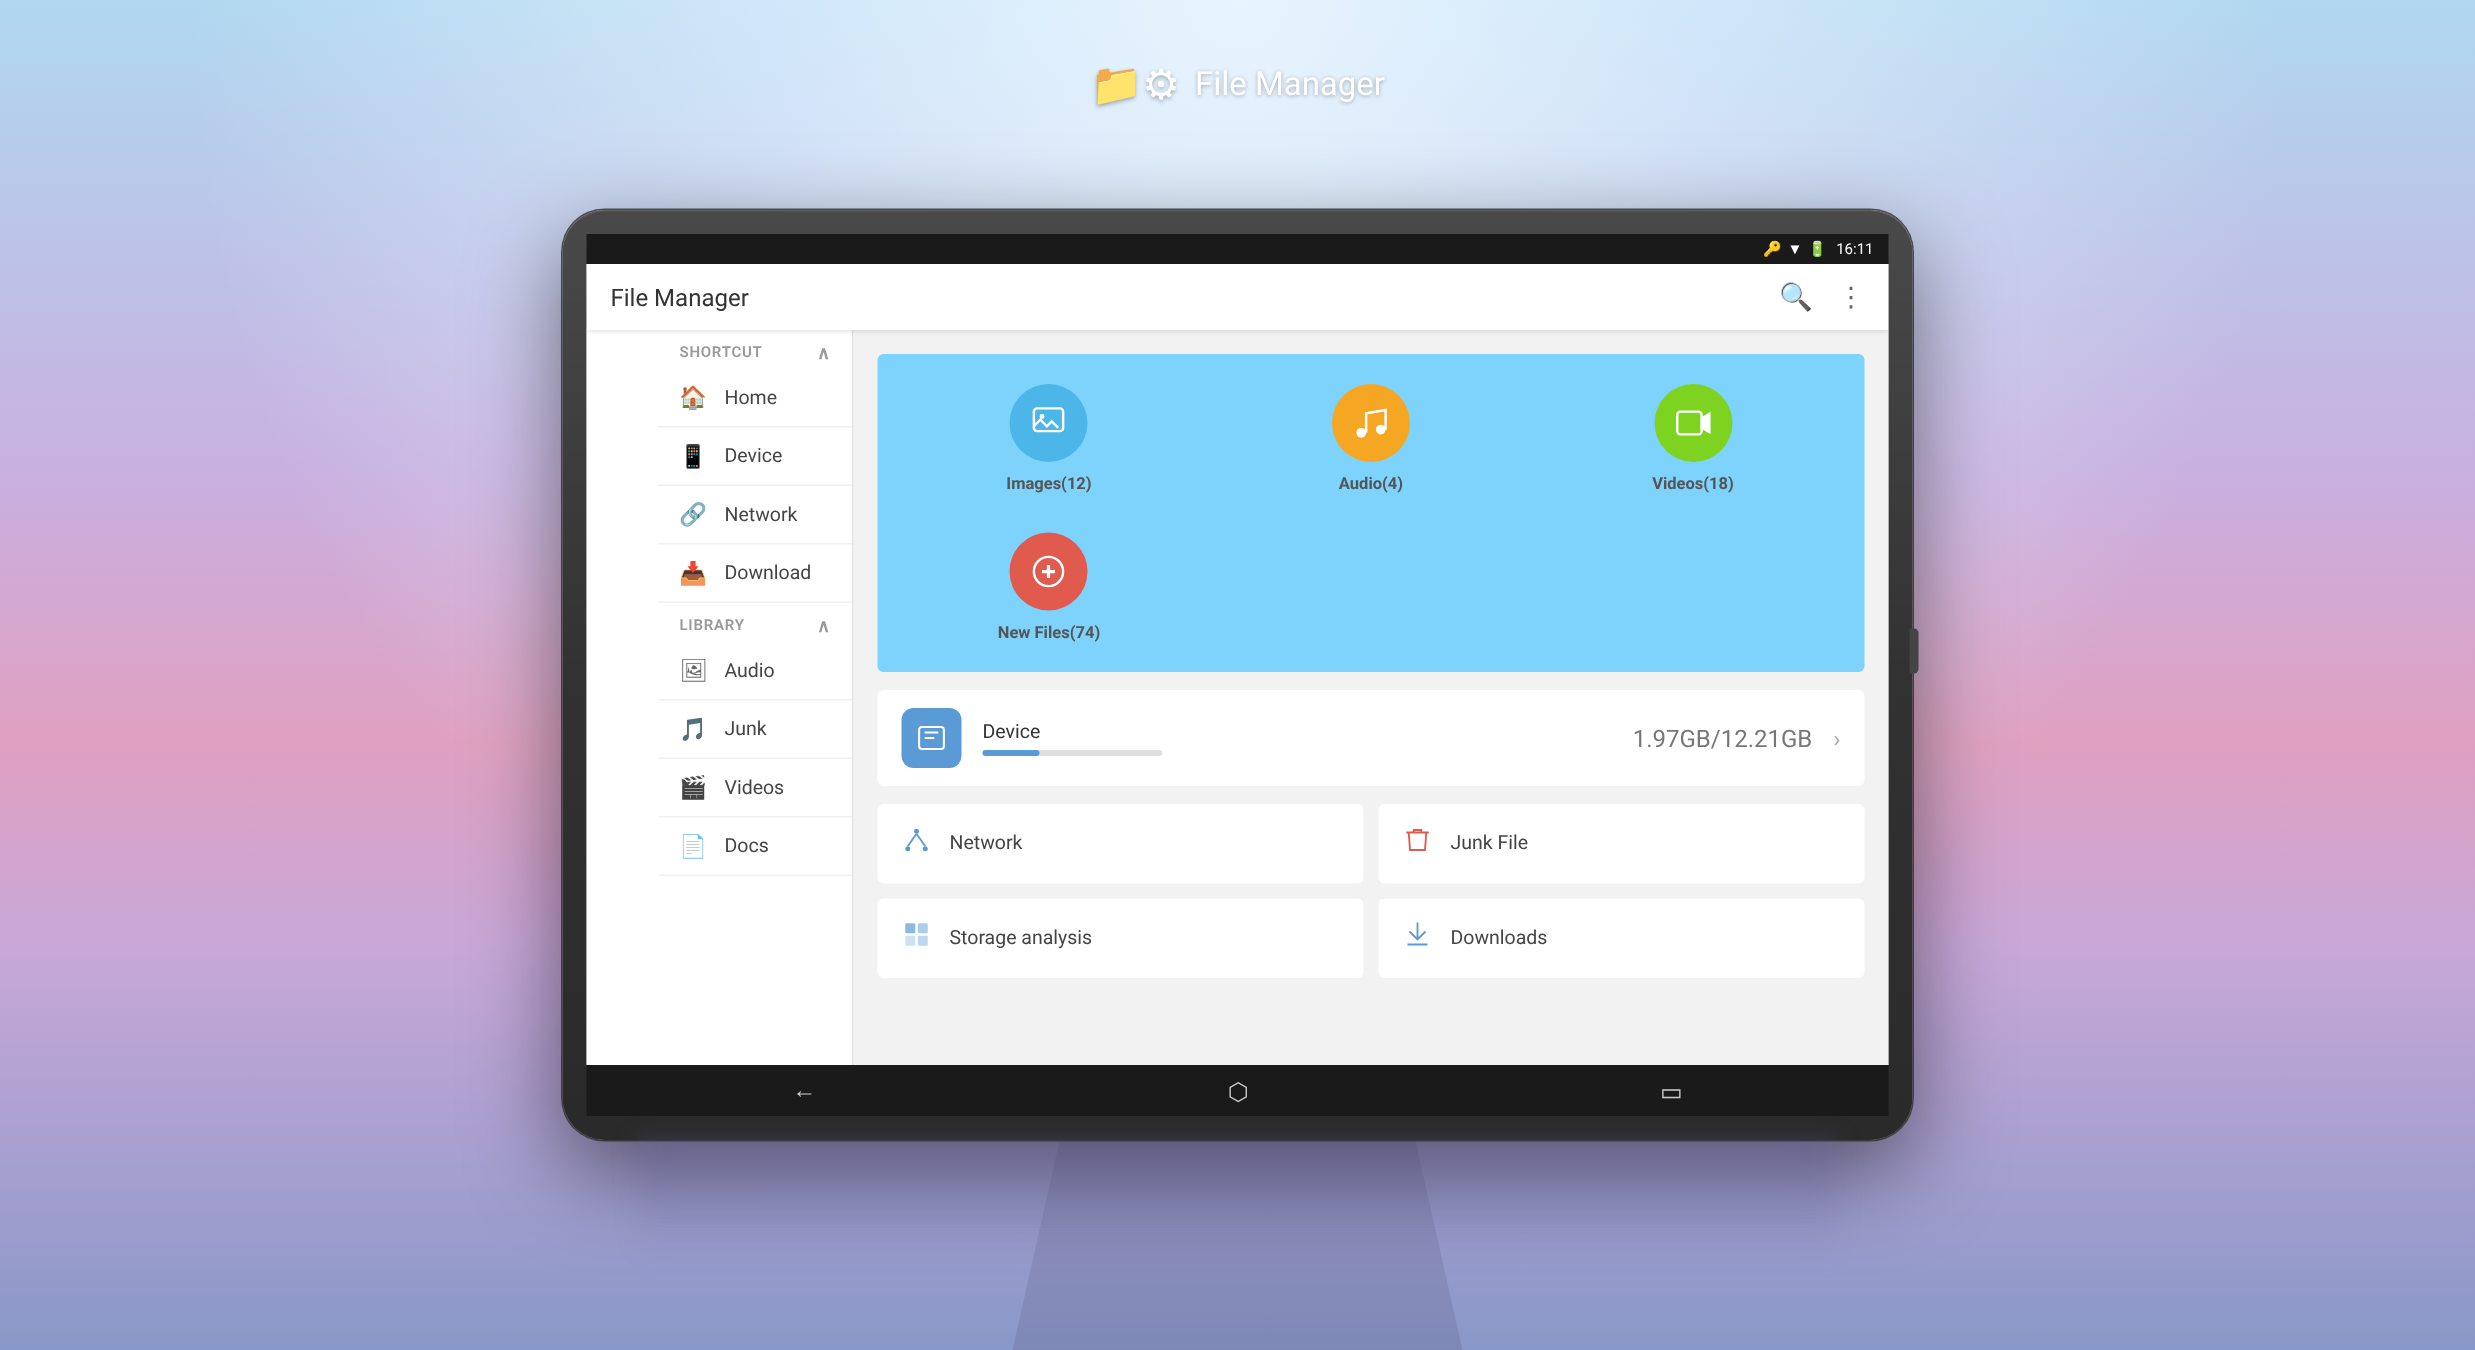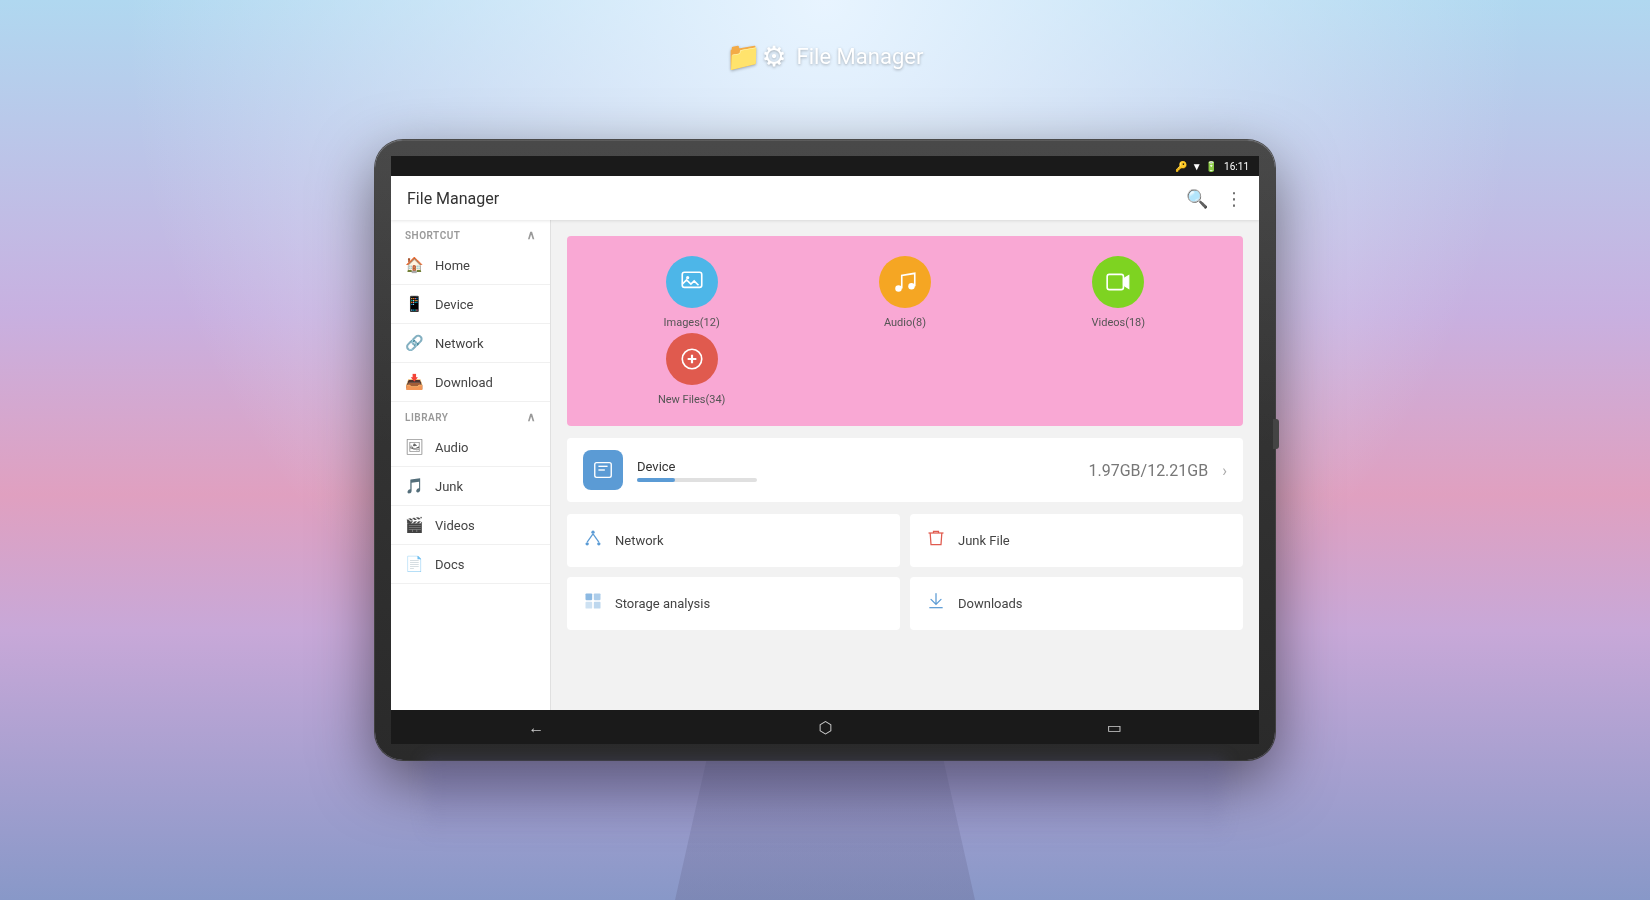--- a/index.html
+++ b/index.html
@@ -162,25 +162,26 @@
 
     
     .content-area {
       display: flex;
       flex: 1;
       overflow: hidden;
     }
 
     
     .sidebar {
-      width: 160px;
+      width: 178px;
       background: white;
       border-right: 1px solid #e0e0e0;
       overflow-y: auto;
       flex-shrink: 0;
+      padding-left: 48px;
     }
 
     .sidebar-section {
       padding: 0;
     }
 
     .sidebar-section-header {
       display: flex;
       align-items: center;
       justify-content: space-between;
@@ -214,25 +215,26 @@
       flex: 1;
       overflow-y: auto;
       padding: 16px;
       background: #f2f2f2;
     }
 
     
     .category-grid {
       display: grid;
       grid-template-columns: repeat(3, 1fr);
-      gap: 4px;
-      background: #f9a8d4;
+      gap: 26px;
+      background: #7dd3fc;
       padding: 20px;
       border-radius: 4px;
       margin-bottom: 12px;
+      font-weight: bold;
     }
 
     .category-item {
       display: flex;
       flex-direction: column;
       align-items: center;
       gap: 8px;
       cursor: pointer;
     }
 
@@ -479,21 +481,21 @@
             </div>
 
             <div class="category-item">
               <div class="category-icon-circle" style="background:#f5a623;">
                 <svg width="26" height="26" viewBox="0 0 24 24" fill="white">
                     <path d="M9 18V6l12-2v12" stroke="white" stroke-width="1.5" fill="none"></path>
                     <circle cx="6" cy="18" r="3" fill="white"></circle>
                     <circle cx="18" cy="16" r="3" fill="white"></circle>
                   </svg>
               </div>
-              <span class="category-label">Audio(8)</span>
+              <span class="category-label">Audio(4)</span>
             </div>
 
             <div class="category-item">
               <div class="category-icon-circle" style="background:#7ed321;">
                 <svg width="26" height="26" viewBox="0 0 24 24" fill="white">
                     <rect x="2" y="5" width="15" height="14" rx="2" fill="none" stroke="white" stroke-width="1.5"></rect>
                     <path d="M17 9l5-3v12l-5-3V9z" fill="white" stroke="white" stroke-width="1"></path>
                   </svg>
               </div>
               <span class="category-label">Videos(18)</span>
@@ -501,21 +503,21 @@
 
 
 
             <div class="category-item">
               <div class="category-icon-circle" style="background:#e05a4e;">
                 <svg width="26" height="26" viewBox="0 0 24 24" fill="none">
                     <circle cx="12" cy="12" r="9" stroke="white" stroke-width="1.5"></circle>
                     <path d="M12 8v8M8 12h8" stroke="white" stroke-width="2"></path>
                   </svg>
               </div>
-              <span class="category-label">New Files(34)</span>
+              <span class="category-label">New Files(74)</span>
             </div>
 
           </div>
 
           <div class="device-storage">
             <div class="device-icon-circle">
               <svg width="22" height="22" viewBox="0 0 24 24" fill="none">
                   <rect x="3" y="4" width="18" height="16" rx="2" stroke="white" stroke-width="1.5"></rect>
                   <line x1="7" y1="8" x2="17" y2="8" stroke="white" stroke-width="1.5"></line>
                   <line x1="7" y1="12" x2="14" y2="12" stroke="white" stroke-width="1.5"></line>

